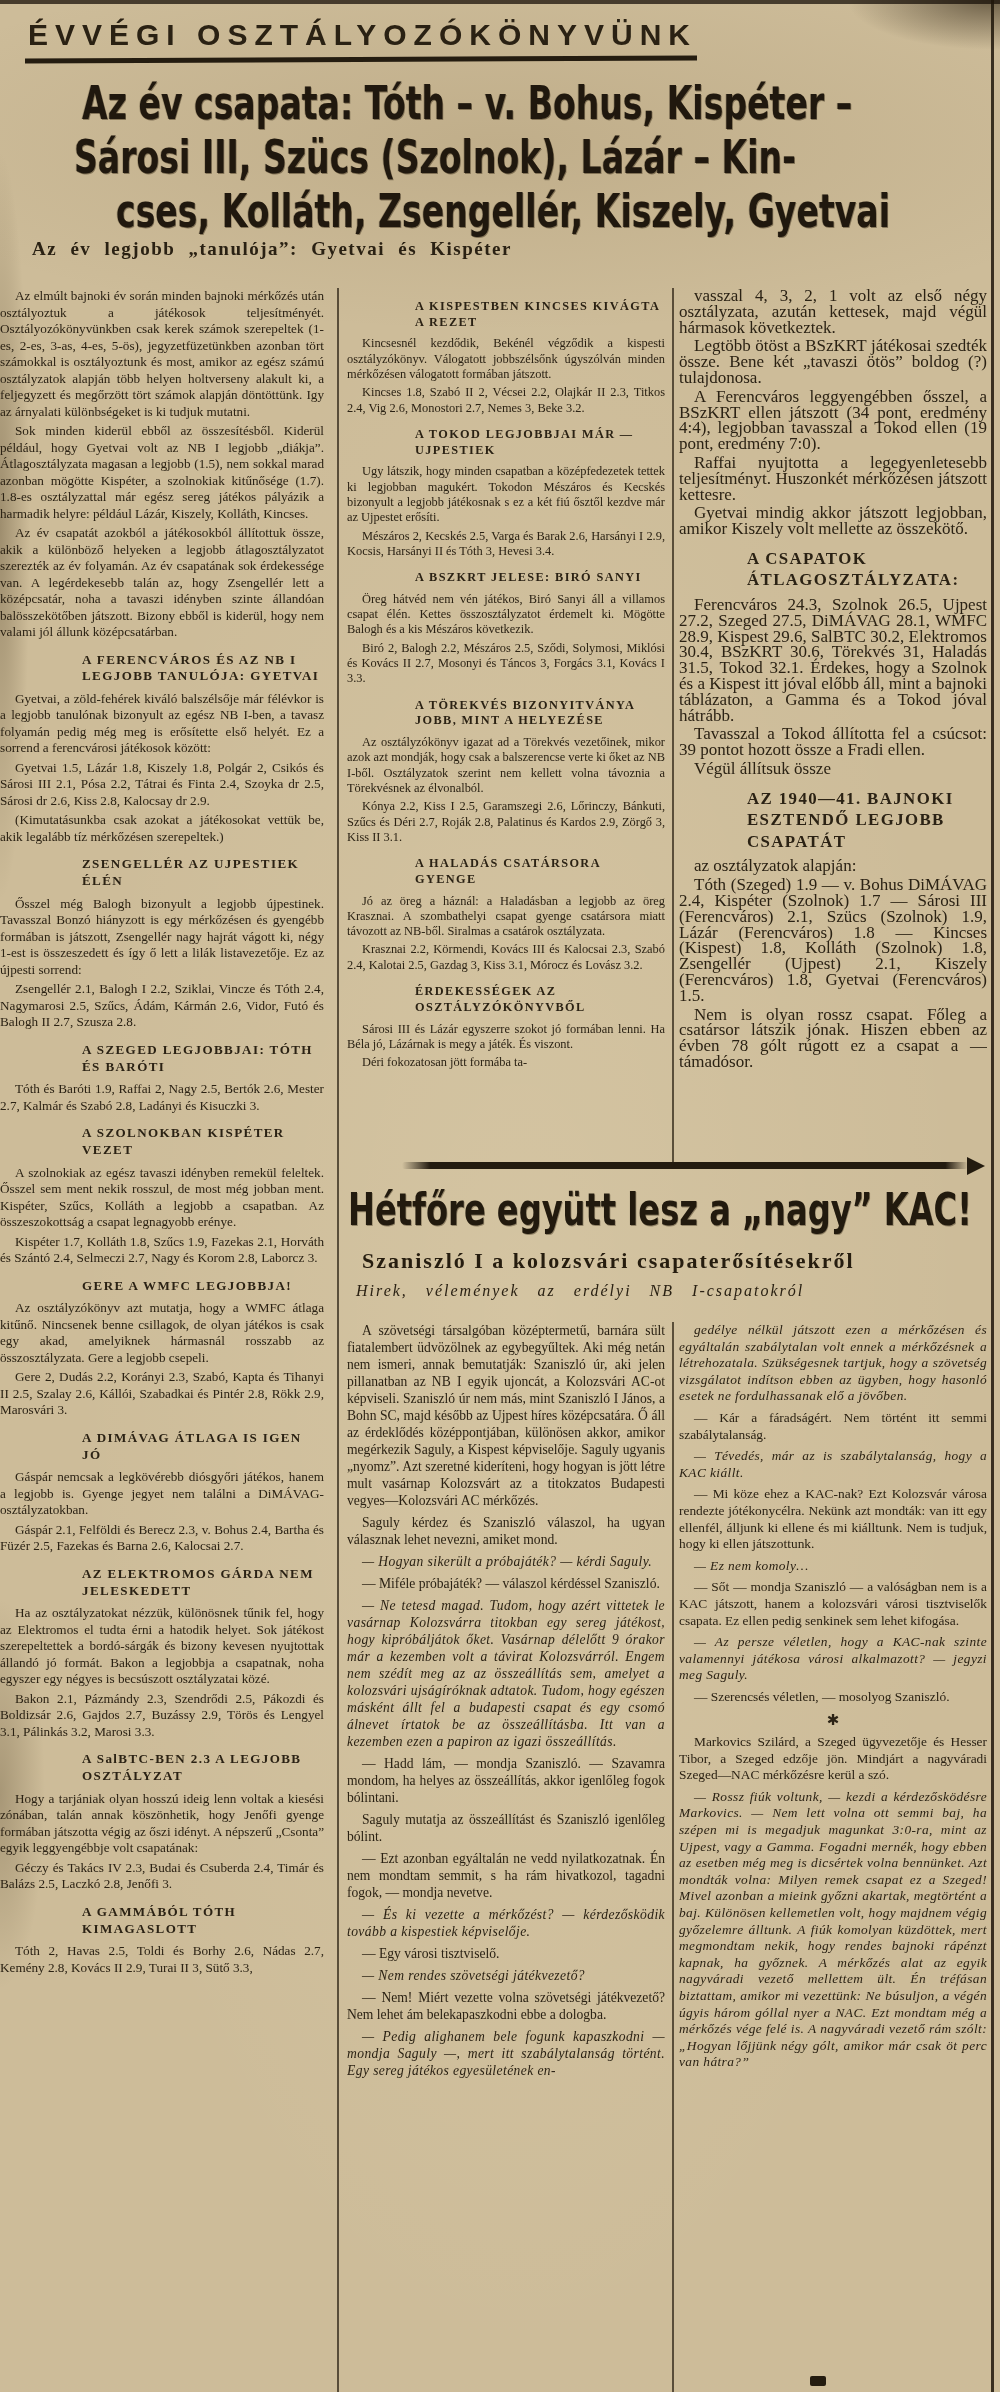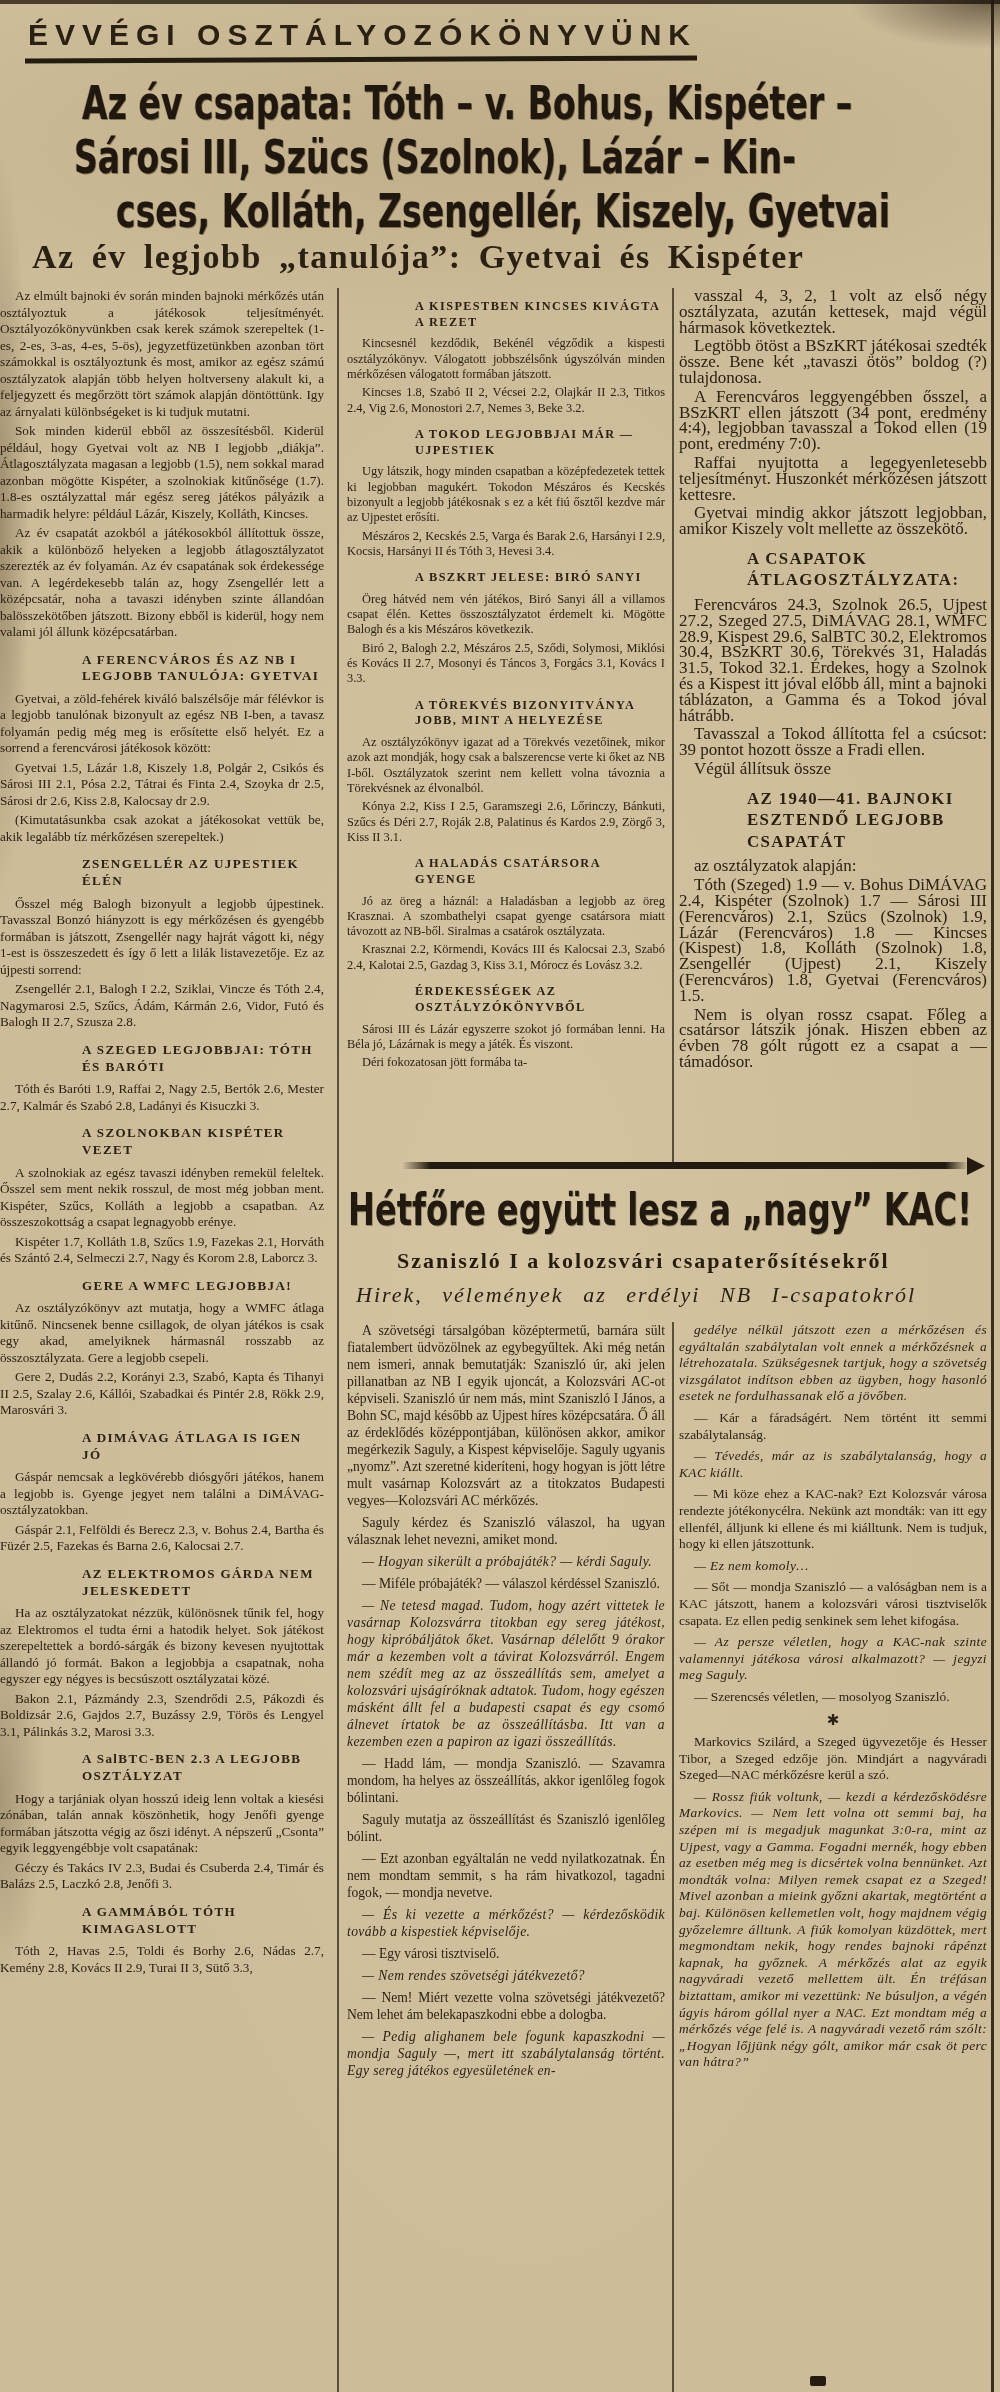--- a/index.html
+++ b/index.html
@@ -20,21 +20,21 @@
     letter-spacing:7px;color:#2a2113;white-space:nowrap;}
   .mast-rule{position:absolute;left:25px;top:57px;width:672px;height:5px;background:#241c10;transform:rotate(-.25deg);}
   .hl{position:absolute;font-family:"DejaVu Sans", sans-serif;font-weight:700;
     font-size:46px;line-height:50px;white-space:nowrap;color:#20180e;
     transform:scaleX(.72);transform-origin:0 0;letter-spacing:0px;
     text-shadow:1px 1px 0 rgba(50,38,18,.45), -1px 0 0 rgba(50,38,18,.25);}
   .hl.l1{left:82px;top:78px;}
   .hl.l2{left:74px;top:132px;}
   .hl.l3{left:116px;top:186px;}
   .subhead{position:absolute;left:32px;top:238px;width:950px;
-    font-family:"Liberation Serif", serif;font-weight:600;font-size:34px;
+    font-family:"Liberation Serif", serif;font-weight:600;font-size:19px;
     letter-spacing:1.5px;word-spacing:7px;color:#2a2113;white-space:nowrap;}
   .col{position:absolute;overflow:hidden;text-align:left;color:#2b2214;}
   .col1{left:0;  top:288px; width:324px;height:2096px;font-size:13.2px;line-height:16.5px;}
   .col2{left:347px;top:288px; width:318px;height:872px; font-size:12.4px;line-height:15.3px;}
   .col3{left:679px;top:288px; width:308px;height:872px; font-size:17px;line-height:15.8px;}
   .kcol1{left:347px;top:1322px;width:318px;height:1066px;font-size:13.6px;line-height:17px;}
   .kcol2{left:679px;top:1322px;width:308px;height:1066px;font-size:13.4px;line-height:16.6px;}
   .blk{margin:0 0 3px 0;}
   .kcol1 .blk,.kcol2 .blk{margin-bottom:5px;}
   .b-p,.b-s,.b-q{text-align:justify;text-indent:15px;}
@@ -50,23 +50,23 @@
   .divider{position:absolute;left:402px;top:1162px;width:566px;height:7px;
     background:linear-gradient(90deg, transparent 0, #231b0f 5%, #231b0f 96%, transparent 100%);
     border-radius:3px;}
   .divider:after{content:"";position:absolute;right:-17px;top:-5px;width:0;height:0;
     border-left:18px solid #231b0f;border-top:9px solid transparent;border-bottom:9px solid transparent;}
   .kac-head{position:absolute;left:348px;top:1186px;
     font-family:"DejaVu Sans", sans-serif;font-weight:700;font-size:44px;line-height:48px;
     white-space:nowrap;transform:scaleX(.73);transform-origin:0 0;color:#221a0e;
     text-shadow:1px 1px 0 rgba(50,38,18,.4);}
   .kac-sub{position:absolute;left:362px;top:1248px;font-family:"Liberation Serif", serif;
-    font-weight:700;font-size:22px;letter-spacing:2px;white-space:nowrap;color:#261d0f;margin-left:35px;}
+    font-weight:700;font-size:22px;letter-spacing:2px;white-space:nowrap;color:#261d0f;}
   .kac-kicker{position:absolute;left:356px;top:1282px;font-family:"Liberation Serif", serif;
-    font-style:italic;font-size:22px;letter-spacing:2px;word-spacing:12px;white-space:nowrap;color:#2a2113;}
+    font-style:italic;font-size:16px;letter-spacing:2px;word-spacing:12px;white-space:nowrap;color:#2a2113;}
   .printers-mark{position:absolute;left:810px;top:2376px;width:16px;height:10px;
     background:#241c10;border-radius:2px;}
 </style>
 </head>
 <body>
 
 <div class="page">
   <div class="top-edge"></div>
 
   <div class="masthead">ÉVVÉGI OSZTÁLYOZÓKÖNYVÜNK</div>

